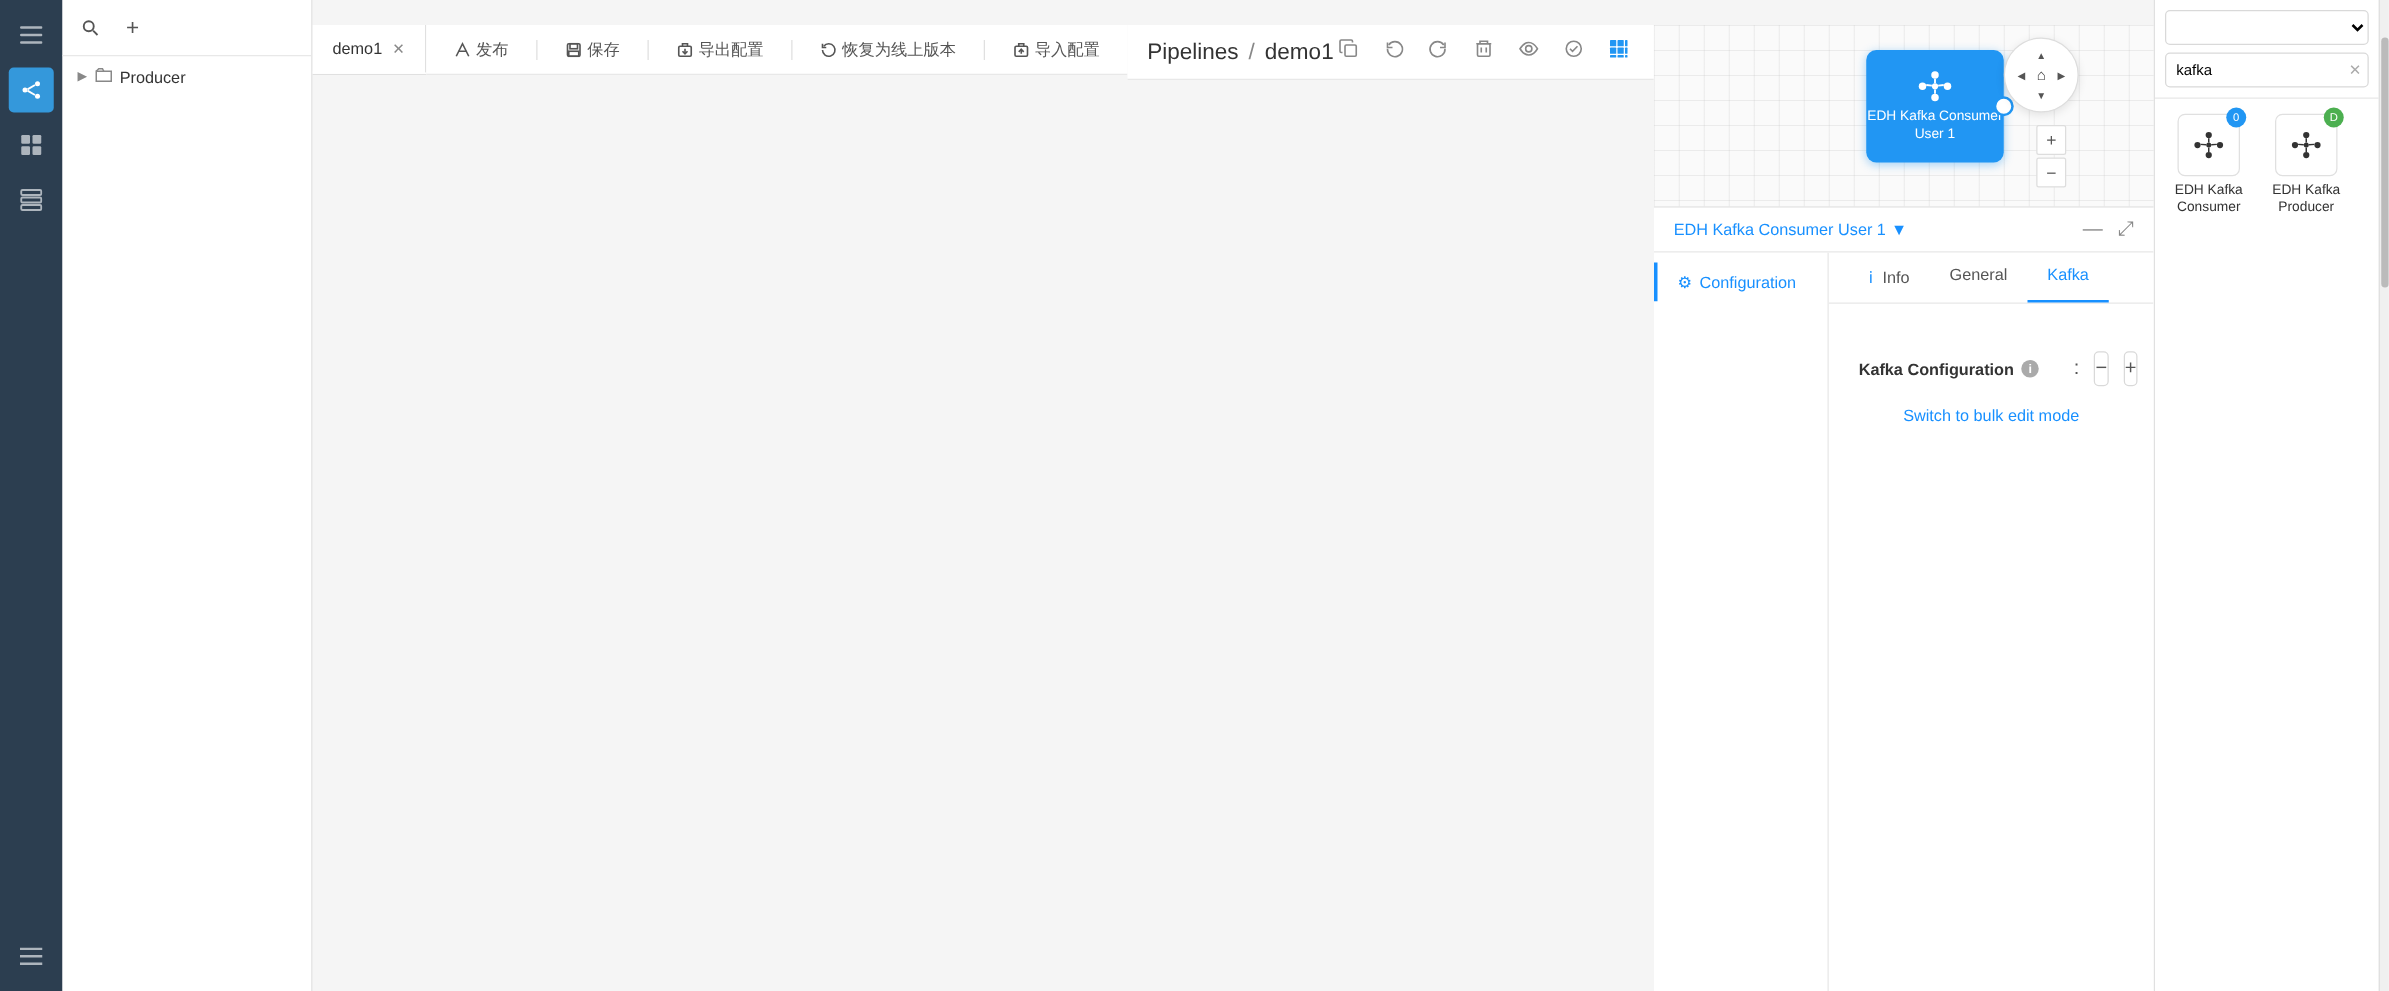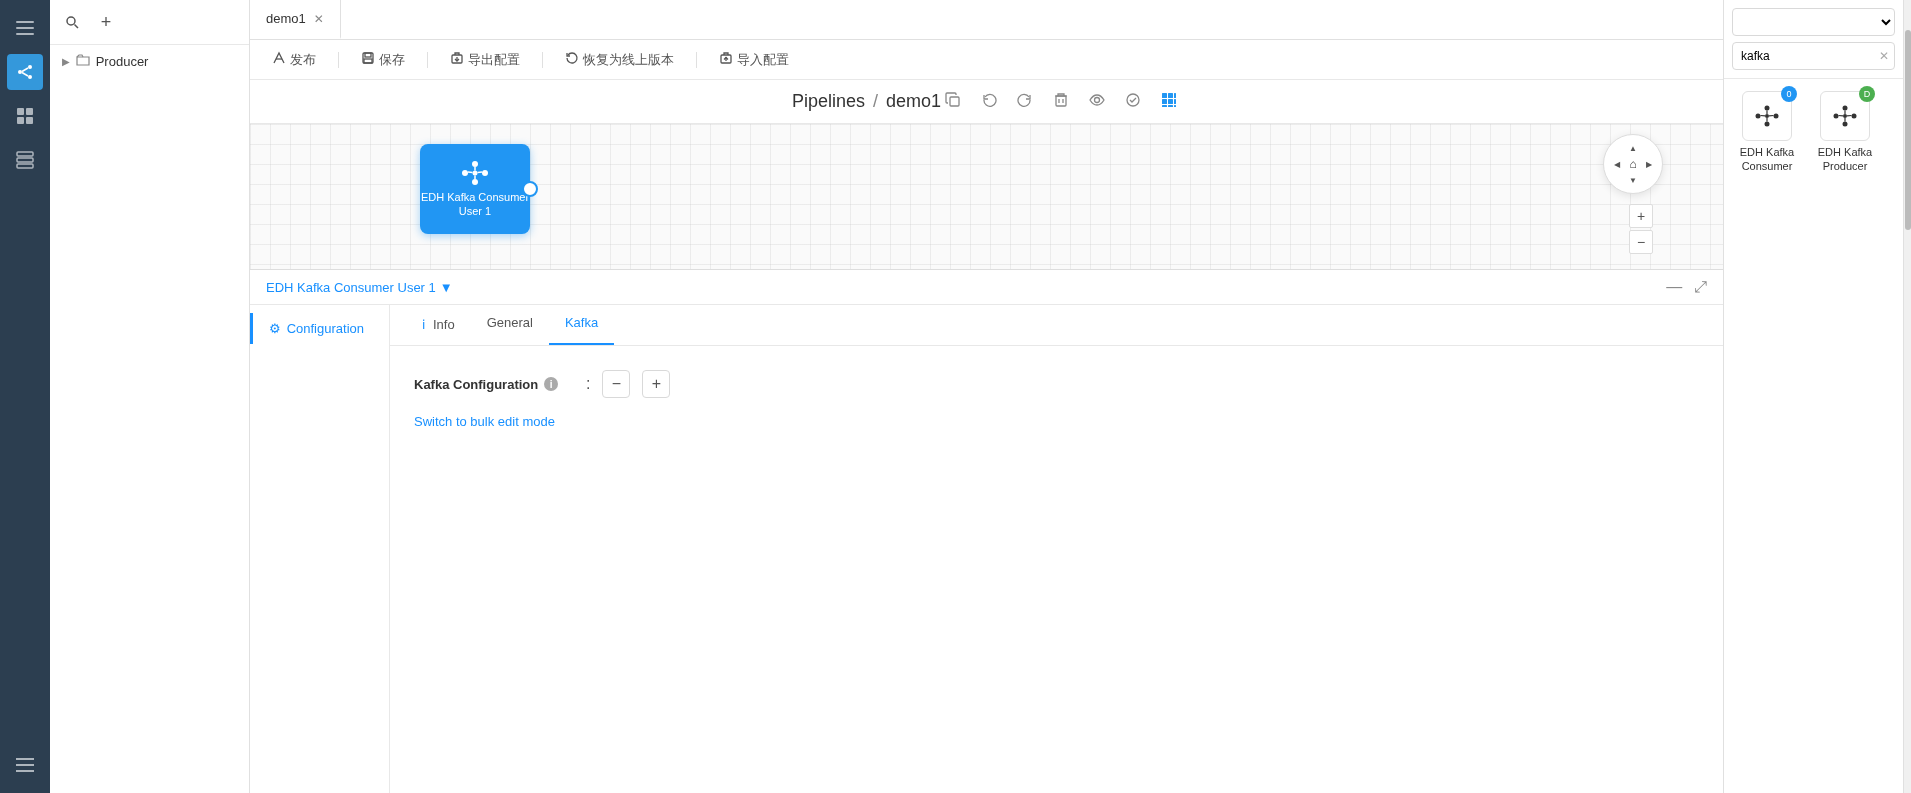--- a/index.html
+++ b/index.html
@@ -85,22 +85,22 @@
       font-size: 13px;
       color: #333;
     }
     .nav-tree-arrow { font-size: 10px; color: #888; }
     .nav-folder-icon { font-size: 14px; color: #888; }
 
     
     .main-content {
       flex: 1;
       display: flex;
-      flex-direction: column;
       overflow: hidden;
+      margin-top: 20px;
     }
 
     
     .tab-bar {
       background: #fff;
       border-bottom: 1px solid #e0e0e0;
       display: flex;
       align-items: center;
       padding: 0;
       height: 40px;
@@ -134,21 +134,21 @@
       border-bottom: 1px solid #e8e8e8;
       display: flex;
       align-items: center;
       padding: 6px 16px;
       gap: 16px;
       flex-shrink: 0;
       height: 40px;
     }
     .toolbar-btn {
       display: flex;
-      align-items: flex-start;
+      align-items: center;
       gap: 4px;
       font-size: 13px;
       color: #555;
       cursor: pointer;
       background: none;
       border: none;
       padding: 4px 6px;
     }
     .toolbar-separator { width: 1px; height: 16px; background: #e0e0e0; }
 
@@ -372,20 +372,21 @@
     .config-sidebar-item.active {
       border-left: 3px solid #1890ff;
       color: #1890ff;
     }
 
     .config-main {
       flex: 1;
       display: flex;
       flex-direction: column;
       overflow: hidden;
+      gap: 14px;
     }
     .config-tabs {
       display: flex;
       border-bottom: 1px solid #e8e8e8;
       padding: 0 16px;
       flex-shrink: 0;
     }
     .config-tab {
       padding: 10px 16px;
       font-size: 13px;
@@ -875,21 +876,21 @@
           <div class="config-content">
             <div class="kafka-config-row">
               <div class="kafka-config-label">
                 <span>Kafka Configuration</span>
                 <span class="info-circle">i</span>
               </div>
               <span class="config-colon">:</span>
               <button class="minus-btn">−</button>
               <button class="plus-btn">+</button>
             </div>
-            <div style="display:flex;justify-content:flex-start;padding-right:0;">
+            <div style="display:flex;justify-content:center;padding-right:0;">
               <a class="bulk-edit-link">Switch to bulk edit mode</a>
             </div>
           </div>
         </div>
       </div>
     </div>
   </div>
 </div>
 
 <div style="display:flex;flex-shrink:0;">

